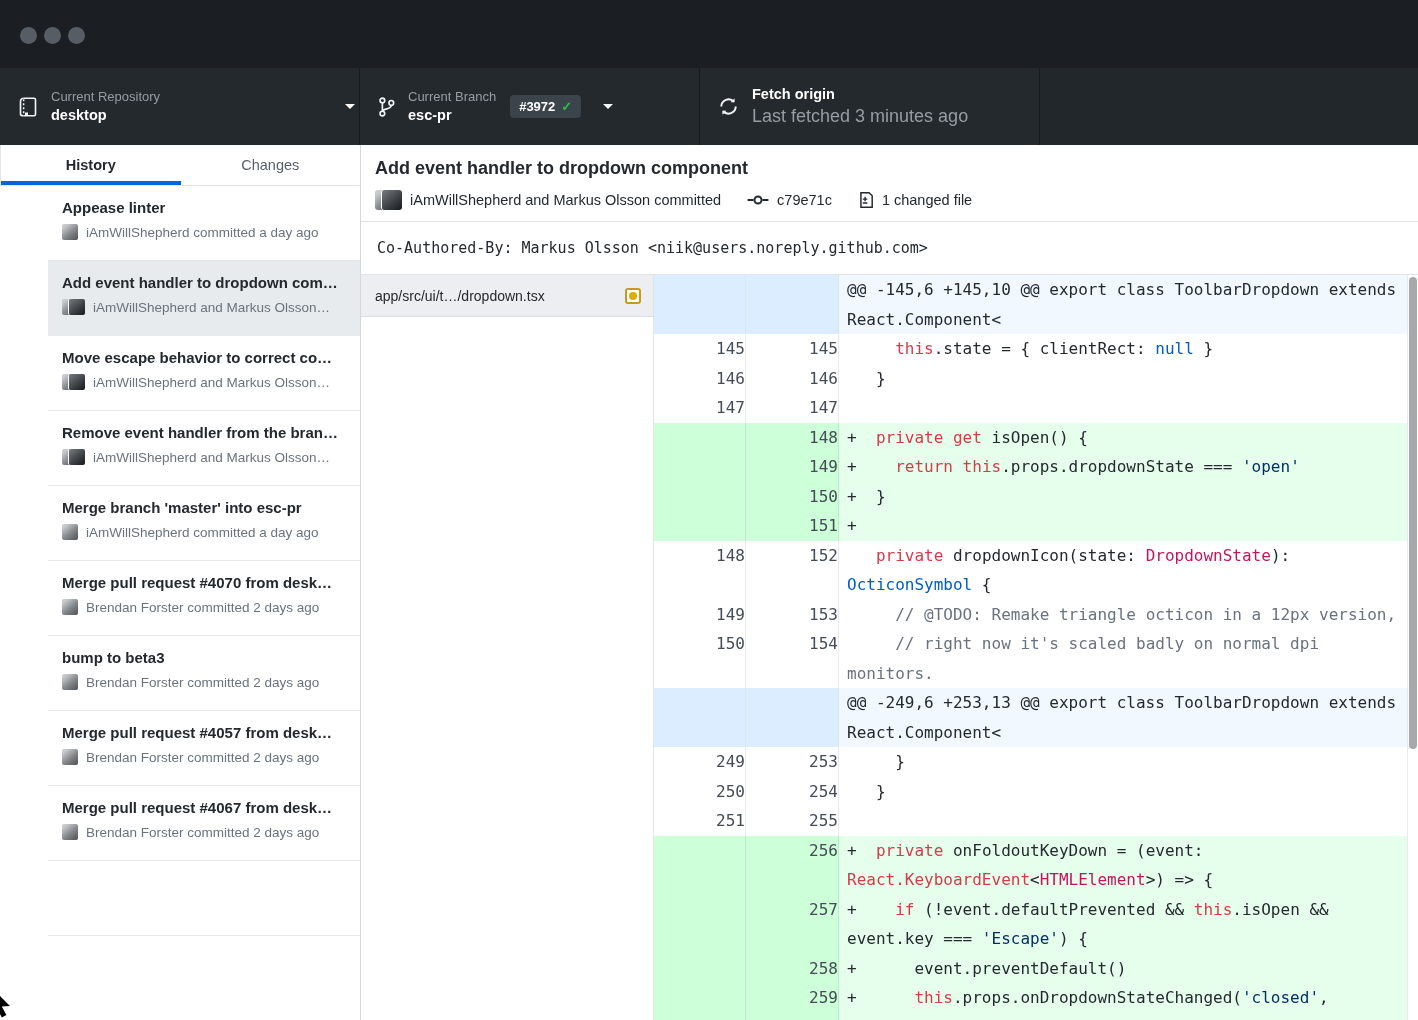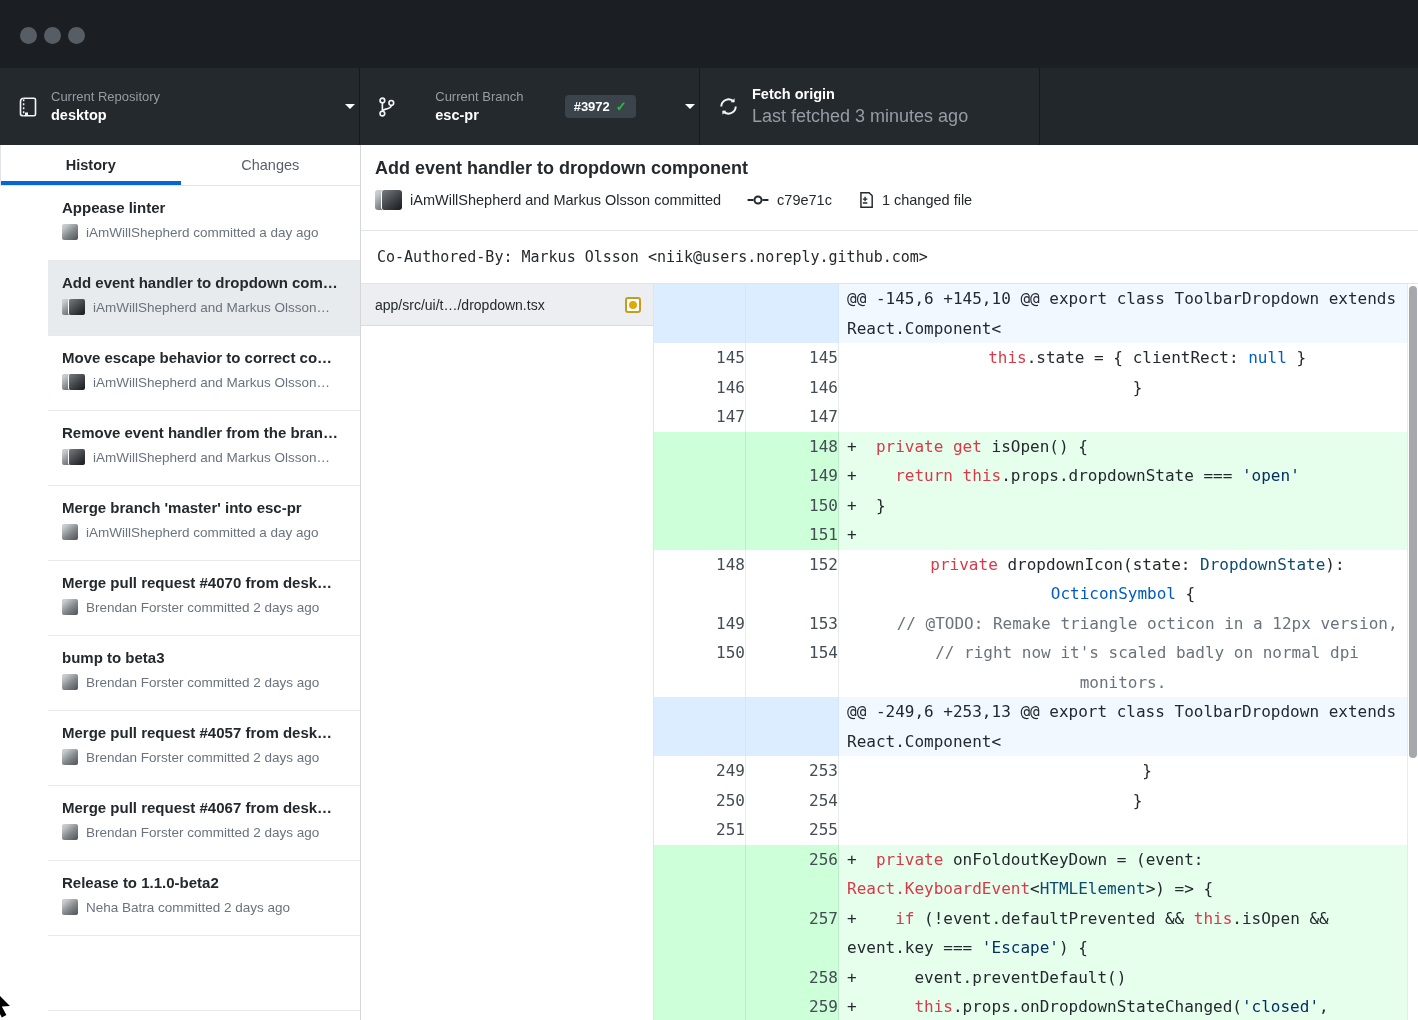--- a/index.html
+++ b/index.html
@@ -9,21 +9,21 @@
     -webkit-font-smoothing:antialiased;
   }
   
   .titlebar{height:68px;background:#1b1f23;position:relative;}
   .lights{position:absolute;top:27px;left:20px;display:flex;gap:7px;}
   .light{width:17px;height:17px;border-radius:50%;background:#575d64;}
   
   .toolbar{display:flex;height:77px;background:#24292e;color:#fff;}
   .tsec{display:flex;align-items:center;box-sizing:border-box;padding:0 4px 0 18px;}
   .tsec.repo{width:360px;border-right:1px solid #16191d;}
-  .tsec.branch{width:340px;border-right:1px solid #16191d;justify-content:space-between;}
+  .tsec.branch{width:340px;border-right:1px solid #16191d;}
   .tsec.fetch{width:340px;border-right:1px solid #16191d;}
   .toolbar-rest{flex:1;background:#22272c;}
   .ticon{flex:none;margin-right:13px;display:flex;align-items:center;}
   .tcol{display:flex;flex-direction:column;line-height:1.25;min-width:0;}
   .tlabel{font-size:13px;color:#969ca3;}
   .tvalue{font-size:14.5px;font-weight:700;color:#fff;margin-top:1px;}
   .caret{width:0;height:0;border-left:5px solid transparent;border-right:5px solid transparent;border-top:5.5px solid #fff;margin-left:auto;}
   .pr-badge{margin-left:14px;background:#3b434b;border-radius:4px;padding:4px 9px;font-size:13px;font-weight:700;color:#fff;display:flex;align-items:center;gap:6px;}
   .pr-check{color:#2bbb48;font-weight:700;font-size:13px;}
   .fetch-title{font-size:14.5px;font-weight:700;color:#fff;}
@@ -39,21 +39,21 @@
   .commit-title{font-size:15px;font-weight:700;color:#24292e;white-space:nowrap;overflow:hidden;}
   .commit-meta{margin-top:8px;display:flex;align-items:center;gap:8px;font-size:13.5px;color:#6a737d;white-space:nowrap;overflow:hidden;}
   .avatar{width:16px;height:16px;border-radius:2px;background:linear-gradient(140deg,#c7cbce 15%,#83888d 55%,#4d5156);flex:none;}
   .avatar.dark{background:linear-gradient(140deg,#6d7277 10%,#3a3e42 60%,#17191b);}
   .avatar-pair{position:relative;width:23px;height:17px;flex:none;}
   .avatar-pair .avatar{position:absolute;top:0;}
   .avatar-pair .avatar:nth-child(1){left:0;}
   .avatar-pair .avatar:nth-child(2){left:7px;box-shadow:-1px 0 0 #fff;}
   
   .main{position:absolute;left:361px;top:145px;right:0;bottom:0;display:flex;flex-direction:column;background:#fff;}
-  .commit-header{padding:13px 16px 20px 14px;border-bottom:1px solid #e1e4e8;flex:none;}
+  .commit-header{padding:13px 16px 11px 14px;border-bottom:1px solid #e1e4e8;flex:none;}
   .commit-header h1{margin:0;font-size:18px;font-weight:700;color:#24292e;}
   .commit-meta-row{margin-top:11px;display:flex;align-items:center;gap:8px;font-size:14.5px;color:#24292e;}
   .commit-meta-row .avatar-pair{width:27px;height:20px;}
   .commit-meta-row .avatar{width:20px;height:20px;border-radius:3px;}
   .meta-gap{width:10px;}
   .commit-desc{padding:17px 16px;border-bottom:1px solid #e1e4e8;font-family:"DejaVu Sans Mono",monospace;font-size:15px;color:#24292e;flex:none;white-space:pre;}
   .content{flex:1;display:flex;min-height:0;}
   .file-panel{width:292px;flex:none;border-right:1px solid #e1e4e8;}
   .file-row{height:42px;background:#eceef1;border-bottom:1px solid #dadde0;display:flex;align-items:center;padding:0 12px 0 14px;box-sizing:border-box;}
   .file-path{flex:1;font-size:14px;color:#24292e;white-space:nowrap;overflow:hidden;}
@@ -61,29 +61,29 @@
   .status-icon::after{content:"";position:absolute;left:2px;top:2px;width:8px;height:8px;border-radius:50%;background:#dbab09;}
   
   .diff{flex:1;display:flex;min-width:0;font-family:"DejaVu Sans Mono",monospace;font-size:16px;line-height:29.5px;color:#24292e;}
   .diff-rows{flex:1;min-width:0;overflow:hidden;}
   .diff-row{display:flex;align-items:stretch;}
   .g{flex:none;text-align:right;box-sizing:border-box;color:#444d56;}
   .g1{width:92px;}
   .g2{width:93px;}
   .code{flex:1;min-width:0;box-sizing:border-box;padding:0 8px;white-space:pre-wrap;overflow-wrap:break-word;min-height:29.5px;}
   .diff-row.context .g{background:#fff;border-right:1px solid #e8eaec;}
-  .diff-row.context .code{background:#fff;text-align:center;}
+  .diff-row.context .code{background:#fff;}
   .diff-row.add .g{background:#cdffd8;border-right:1px solid #bdeccb;}
   .diff-row.add .code{background:#e6ffed;}
   .diff-row.hunk .g{background:#dbedff;border-right:1px solid #d3e7fb;}
   .diff-row.hunk .code{background:#f1f8ff;}
   .sk{color:#d73a49;}  
   .ss{color:#032f62;}  
   .sn{color:#005cc5;}  
-  .st{color:#0c4a6e;}  
+  .st{color:#be185d;}  
   .sc{color:#6a737d;}  
   .scroll-col{width:10px;flex:none;background:#fff;border-left:1px solid #e8eaec;position:relative;}
   .scroll-thumb{position:absolute;top:2px;right:1px;width:8px;height:472px;border-radius:4px;background:#a5a9ac;}
   
   .cursor{position:absolute;left:-7px;top:991px;z-index:20;pointer-events:none;}
 </style>
 </head>
 <body>
 
 <div class="titlebar">
@@ -216,27 +216,20 @@
         <div class="commit-meta">
           <span class="avatar"></span>
           <span>Brendan Forster committed 2 days ago</span>
         </div>
       </div>
       <div class="commit-item">
         <div class="commit-title">Merge pull request #4067 from desk…</div>
         <div class="commit-meta">
           <span class="avatar"></span>
           <span>Brendan Forster committed 2 days ago</span>
-        </div>
-      </div>
-      <div class="commit-item">
-        <div class="commit-title">Release to 1.1.0-beta2</div>
-        <div class="commit-meta">
-          <span class="avatar"></span>
-          <span>Neha Batra committed 2 days ago</span>
         </div>
       </div>
       <div class="commit-item"></div>
     </div>
 </div>
 
 <div class="main">
   <div class="commit-header">
     <h1>Add event handler to dropdown component</h1>
     <div class="commit-meta-row">

